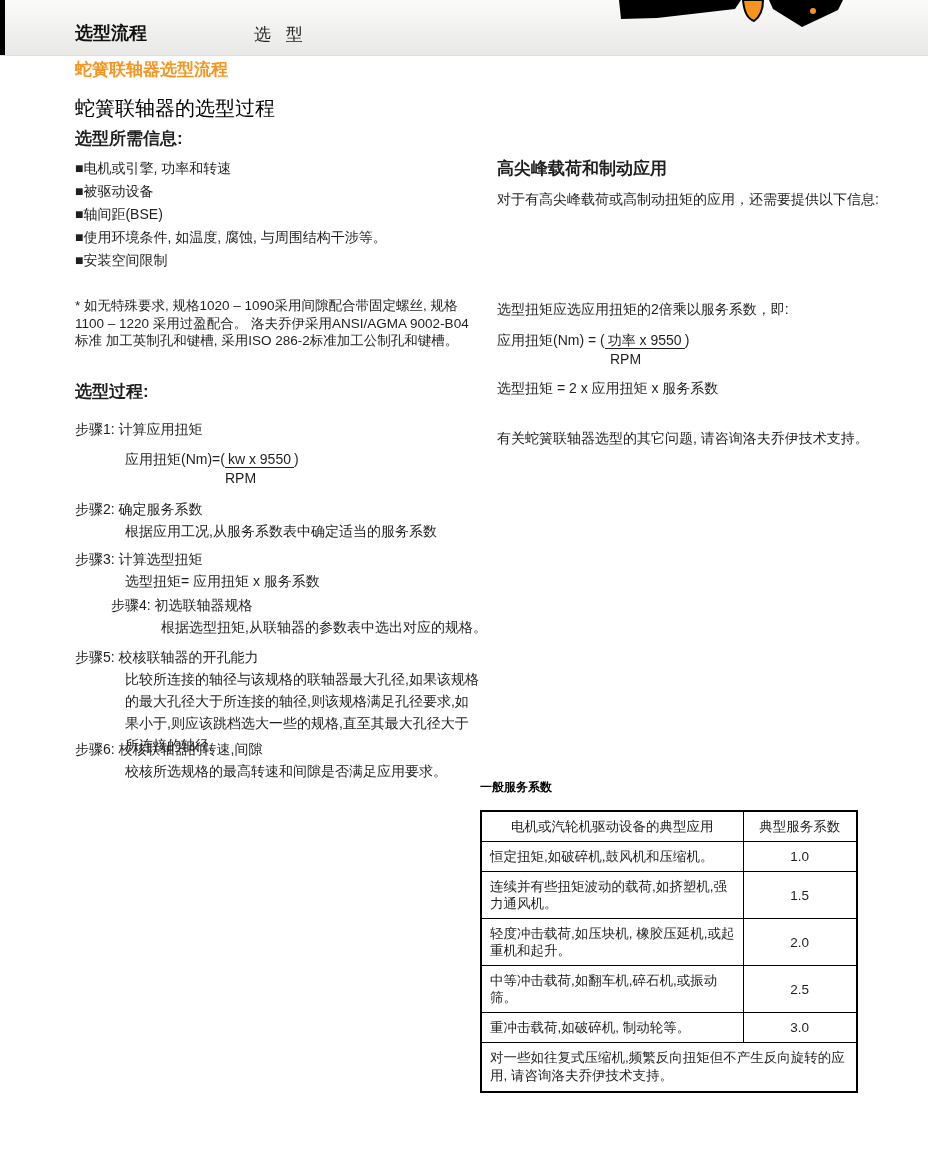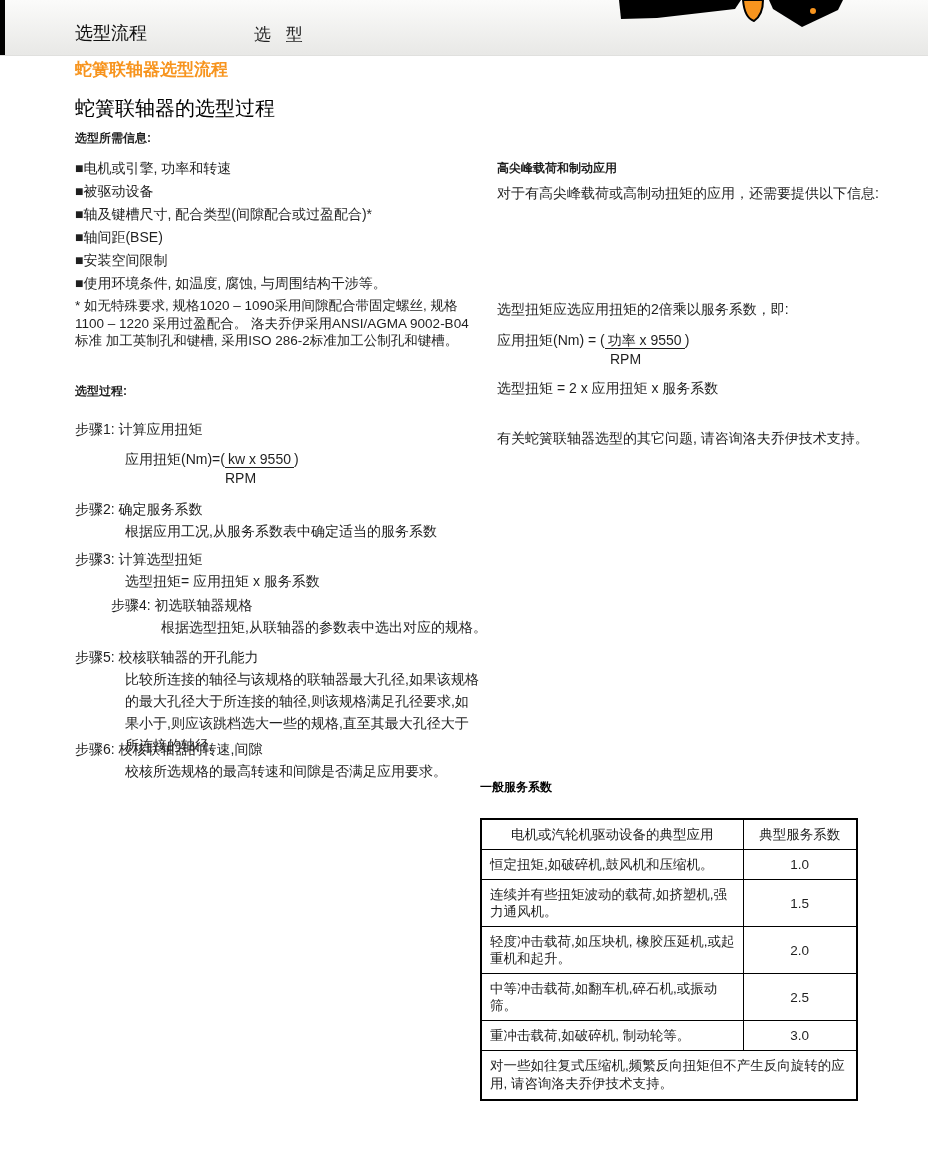--- a/index.html
+++ b/index.html
@@ -5,28 +5,28 @@
   html,body{margin:0;padding:0;background:#fff;}
   .page{
     position:relative;width:928px;height:1164px;background:#fff;overflow:hidden;
     font-family:"Liberation Sans","DejaVu Sans",sans-serif;color:#1f1f1f;
   }
   
   .band{position:absolute;left:0;top:0;width:928px;height:55px;
     background:linear-gradient(#fbfbfa,#e8e8e6);border-bottom:1px solid #e0e0de;}
   .left-edge{position:absolute;left:0;top:0;width:5px;height:55px;background:#000;}
   .logo{position:absolute;left:617px;top:0;width:230px;height:28px;}
-  .nav-primary{position:absolute;left:75px;top:21px;font-size:18px;font-weight:normal;color:#111;}
+  .nav-primary{position:absolute;left:75px;top:21px;font-size:18px;font-weight:bold;color:#111;}
   .nav-secondary{position:absolute;left:254px;top:23px;font-size:17px;color:#222;letter-spacing:5px;}
 
   .orange-title{position:absolute;left:75px;top:58px;font-size:17px;font-weight:bold;color:#f7941e;}
   .main-title{position:absolute;left:75px;top:95px;font-size:20px;font-weight:normal;color:#000;}
 
   .blk{position:absolute;font-size:14px;line-height:21px;}
-  .b-heading{font-weight:bold;font-size:12px;}
+  .b-heading{font-weight:bold;font-size:17px;}
   .info-items{margin-top:8px;}
   .info-items > div{line-height:23px;}
   .peak-items{margin-top:10px;}
   .peak-items > div{line-height:24.5px;}
 
   .footnote{font-size:13.5px;line-height:17.5px;}
 
   .step{width:405px;}
   .step-head{line-height:20px;}
   .step-label{font-weight:normal;}
@@ -34,21 +34,21 @@
 
   .formula .f-line{line-height:18px;}
   .f-num{border-bottom:1.5px solid #1f1f1f;padding:0 3px;}
   .f-den{line-height:18px;margin-top:1px;}
   .f-den.left-f{margin-left:100px;}
   .f-den.right-f{margin-left:113px;}
 
   
   .table-wrap{position:absolute;left:480px;top:779px;width:380px;}
   .table-title{font-size:12px;font-weight:bold;color:#000;}
-  table.svc{border-collapse:collapse;margin-top:22px;width:376px;table-layout:fixed;
+  table.svc{border-collapse:collapse;margin-top:14px;width:376px;table-layout:fixed;
     font-size:13.5px;color:#1f1f1f;}
   table.svc,table.svc td,table.svc th{border:1.5px solid #000;}
   table.svc{border-width:2px;}
   table.svc th{font-weight:normal;text-align:center;padding:6px 6px;line-height:17px;}
   table.svc td.desc{text-align:left;padding:6px 8px;line-height:17px;}
   table.svc td.factor{text-align:center;padding:6px 4px;}
   table.svc td.tfoot{text-align:left;padding:6px 8px;line-height:18px;}
 </style>
 </head>
 <body>
@@ -69,24 +69,23 @@
   <div class="nav-secondary">选 型</div>
 
   <div class="orange-title">蛇簧联轴器选型流程</div>
   <div class="main-title">蛇簧联轴器的选型过程</div>
 
   <div class="blk" style="left:75px;top:128px;width:400px;">
     <div class="b-heading">选型所需信息:</div>
     <div class="info-items">
       <div>■电机或引擎, 功率和转速</div>
       <div>■被驱动设备</div>
-      <div>■轴及键槽尺寸, 配合类型(间隙配合或过盈配合)*</div>
       <div>■轴间距(BSE)</div>
+      <div>■使用环境条件, 如温度, 腐蚀, 与周围结构干涉等。</div>
       <div>■安装空间限制</div>
-      <div>■使用环境条件, 如温度, 腐蚀, 与周围结构干涉等。</div>
     </div>
   </div>
 
   <div class="blk footnote" style="left:75px;top:297px;width:400px;">* 如无特殊要求, 规格1020 – 1090采用间隙配合带固定螺丝, 规格 1100 – 1220 采用过盈配合。 洛夫乔伊采用ANSI/AGMA 9002-B04标准 加工英制孔和键槽, 采用ISO 286-2标准加工公制孔和键槽。</div>
 
   <div class="blk b-heading" style="left:75px;top:381px;">选型过程:</div>
 
   <div class="blk step" style="left:75px;top:419px;">
     <div class="step-head"><span class="step-label">步骤1:</span> <span>计算应用扭矩</span></div>
   </div>
@@ -118,21 +117,21 @@
     <div class="step-body">比较所连接的轴径与该规格的联轴器最大孔径,如果该规格的最大孔径大于所连接的轴径,则该规格满足孔径要求,如果小于,则应该跳档选大一些的规格,直至其最大孔径大于所连接的轴径。</div>
   </div>
 
   <div class="blk step" style="left:75px;top:739px;">
     <div class="step-head"><span class="step-label">步骤6:</span> <span>校核联轴器的转速,间隙</span></div>
     <div class="step-body">校核所选规格的最高转速和间隙是否满足应用要求。</div>
   </div>
 
   <div class="blk" style="left:497px;top:158px;width:385px;">
     <div class="b-heading">高尖峰载荷和制动应用</div>
-    <div style="line-height:20px;margin-top:4px;">对于有高尖峰载荷或高制动扭矩的应用，还需要提供以下信息:</div>
+    <div style="line-height:20px;margin-top:10px;">对于有高尖峰载荷或高制动扭矩的应用，还需要提供以下信息:</div>
   </div>
 
   <div class="blk" style="left:497px;top:299px;width:385px;">选型扭矩应选应用扭矩的2倍乘以服务系数，即:</div>
 
   <div class="blk formula" style="left:497px;top:331px;">
     <div class="f-line">
       <span>应用扭矩(Nm) = (</span><span class="f-num">功率 x 9550</span><span>)</span>
     </div>
     <div class="f-den right-f">RPM</div>
   </div>

